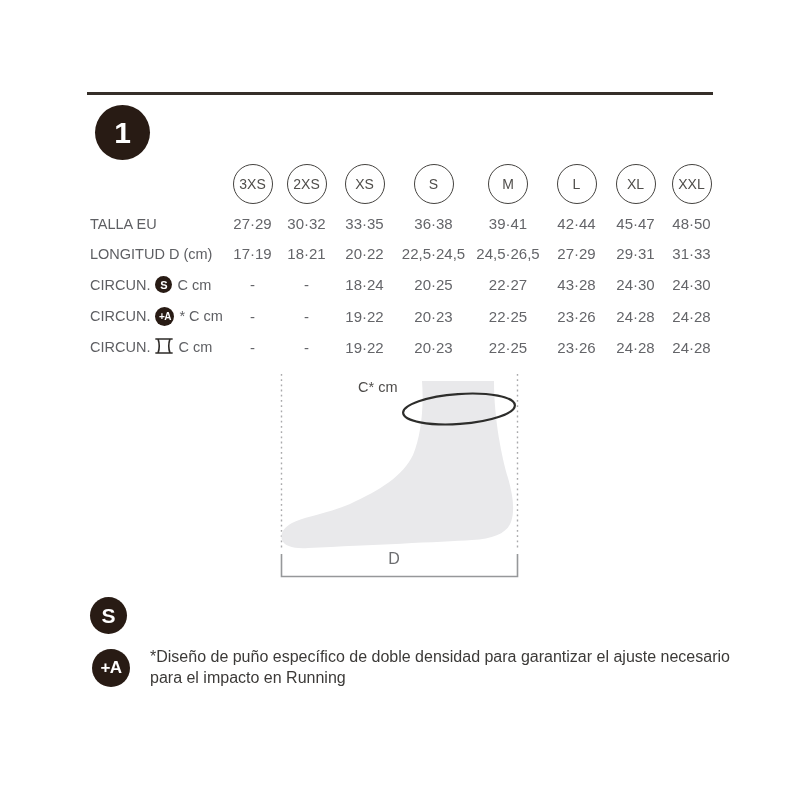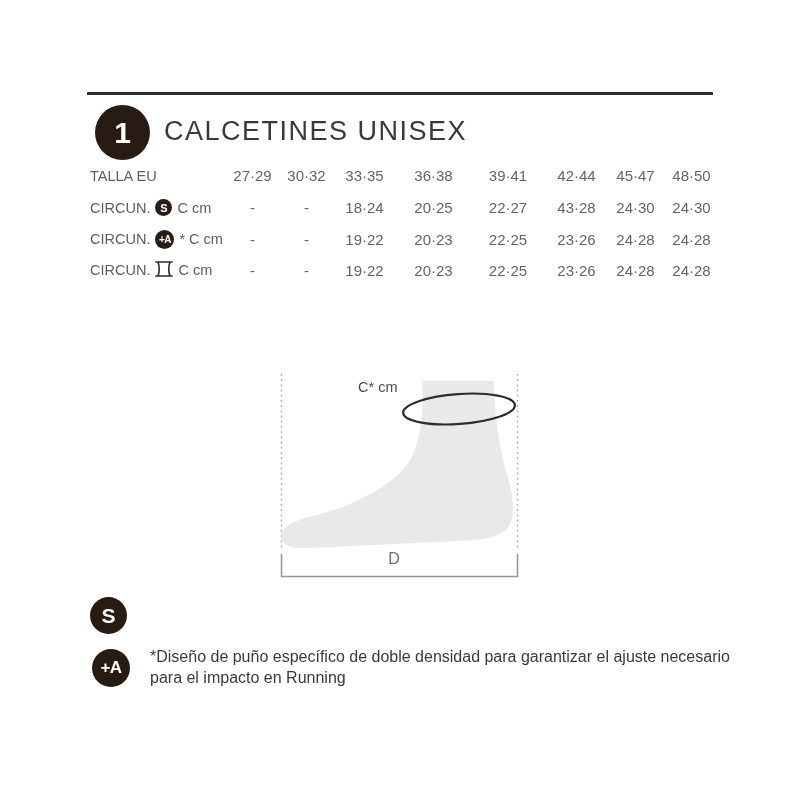--- a/index.html
+++ b/index.html
@@ -44,49 +44,90 @@
 </head>
 <body>
 
 <div class="page">
 
   <div class="top-rule"></div>
 
   <div class="section-badge">
     <span>1</span>
   </div>
-  <div class="section-title">CALCETINES UNISEX</div>
 
   <table class="size-chart">
     <colgroup>
       <col style="width:135px">
         <col style="width:55px">
         <col style="width:53px">
         <col style="width:63px">
       <col style="width:75px">
         <col style="width:74px">
         <col style="width:63px">
         <col style="width:55px">
         <col style="width:57px">
     </colgroup>
     <tbody>
+        <tr style="height:48px">
+      <td class="lbl"></td>
+      <td>
+            <span class="size-circle">3XS</span>
+          </td>
+      <td>
+            <span class="size-circle">2XS</span>
+          </td>
+      <td>
+            <span class="size-circle">XS</span>
+          </td>
+      <td>
+            <span class="size-circle">S</span>
+          </td>
+      <td>
+            <span class="size-circle">M</span>
+          </td>
+      <td>
+            <span class="size-circle">L</span>
+          </td>
+      <td>
+            <span class="size-circle">XL</span>
+          </td>
+      <td>
+            <span class="size-circle">XXL</span>
+          </td>
+    </tr>
     <tr style="height:31px">
       <td class="lbl">
             <span class="lbl-inner">
               <span>TALLA EU</span>
             </span>
           </td>
       <td>27·29</td>
       <td>30·32</td>
       <td>33·35</td>
       <td>36·38</td>
       <td>39·41</td>
       <td>42·44</td>
       <td>45·47</td>
       <td>48·50</td>
+    </tr>
+    <tr style="height:29px">
+      <td class="lbl">
+            <span class="lbl-inner">
+              <span>LONGITUD D (cm)</span>
+            </span>
+          </td>
+      <td>17·19</td>
+      <td>18·21</td>
+      <td>20·22</td>
+      <td>22,5·24,5</td>
+      <td>24,5·26,5</td>
+      <td>27·29</td>
+      <td>29·31</td>
+      <td>31·33</td>
     </tr>
     <tr style="height:33px">
       <td class="lbl">
         <span class="lbl-inner">
           <span>CIRCUN.</span>
           <span class="mini-badge s">S</span>
           <span>C cm</span>
         </span>
       </td>
       <td>-</td>

